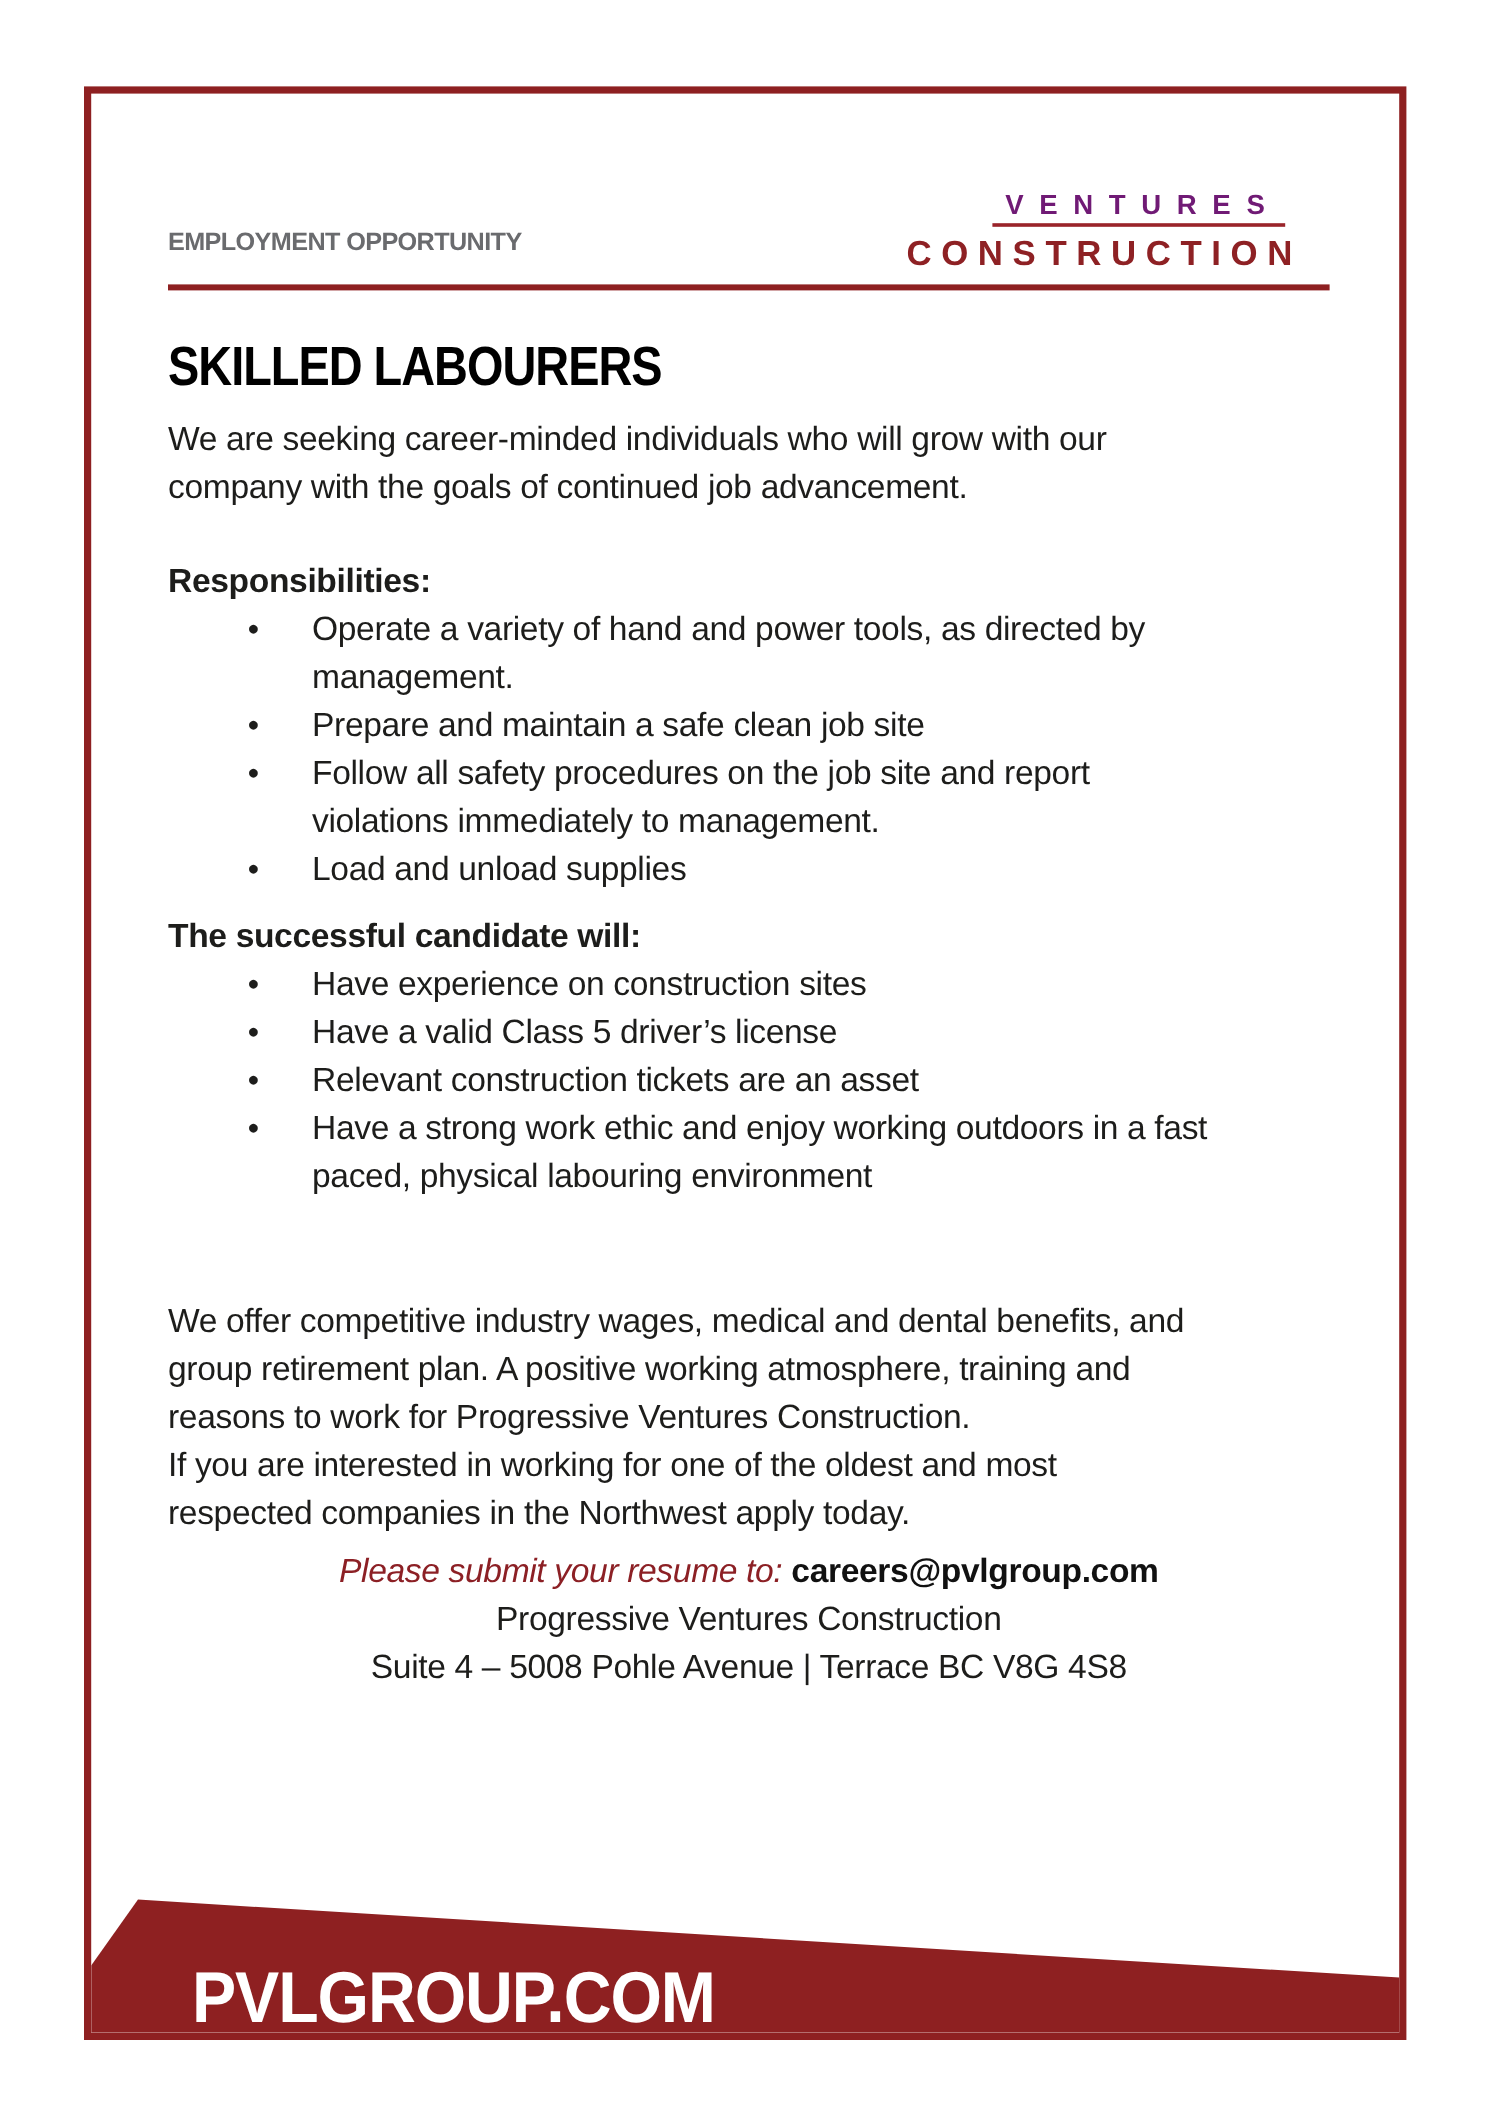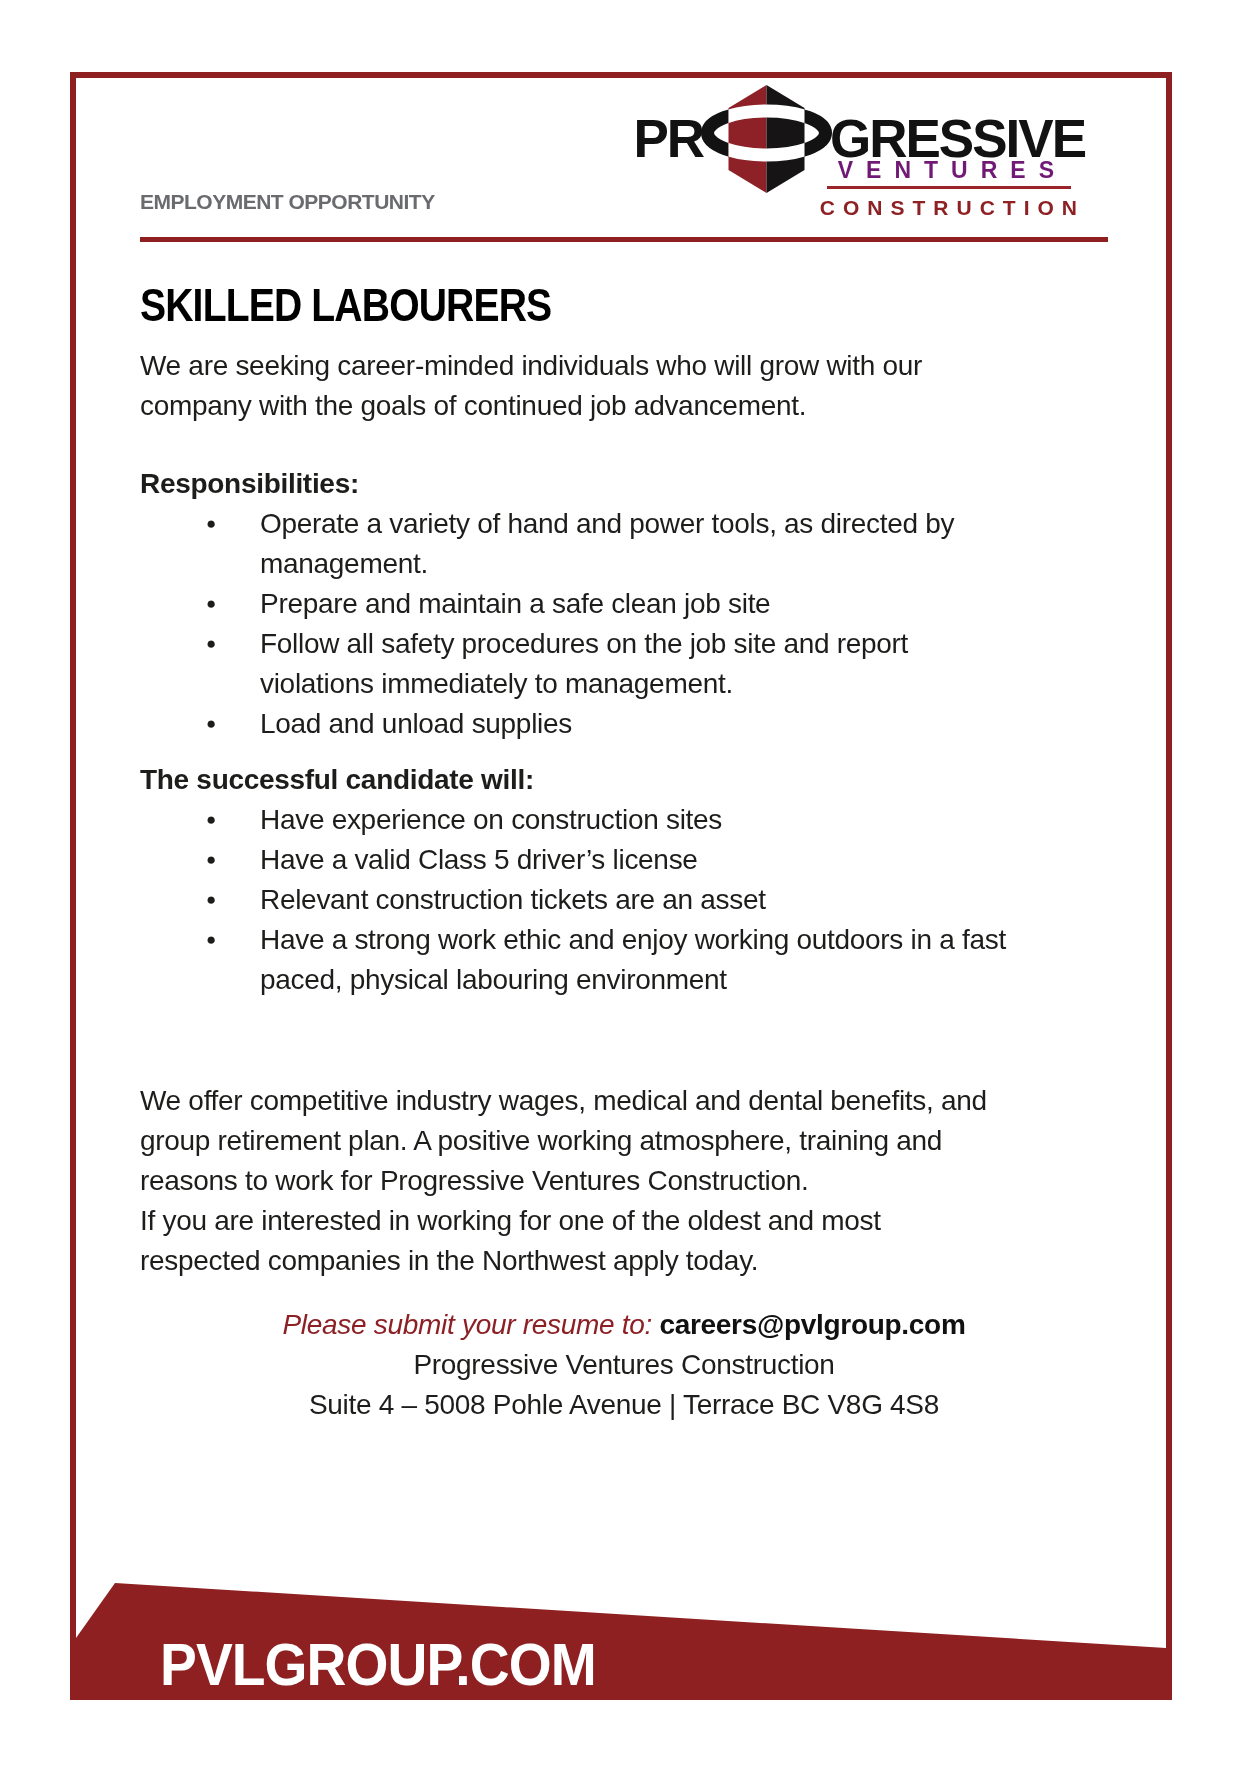--- a/index.html
+++ b/index.html
@@ -19,21 +19,21 @@
     line-height:108px; white-space:nowrap;
   }
   .cube-svg { display:block; margin:0 -4px; }
   .logo-line2 {
     position:absolute; top:72px; right:18px;
     font-size:23px; font-weight:bold; letter-spacing:13px; color:#701a75; white-space:nowrap;
   }
   .logo-underline { position:absolute; top:101px; right:14px; width:244px; height:3px; background:#9a242a; }
   .logo-line3 {
     position:absolute; top:111px; right:0;
-    font-size:21px; font-weight:bold; letter-spacing:8px; color:#8e2124; white-space:nowrap;
+    font-size:29px; font-weight:bold; letter-spacing:8px; color:#8e2124; white-space:nowrap;
   }
   
   .kicker {
     position:absolute; left:140px; top:190px;
     font-size:21px; font-weight:bold; letter-spacing:-0.5px; color:#6a6b6e; white-space:nowrap;
   }
   .rule { position:absolute; left:140px; top:237px; width:968px; height:5px; background:#8e2021; }
   
   .content { position:absolute; left:140px; top:280px; width:968px; }
   .doc-title {
@@ -45,53 +45,38 @@
   .line { display:block; white-space:nowrap; }
   .para { margin:0; }
   .sec-heading { font-weight:bold; margin-top:38px; line-height:40px; white-space:nowrap; }
   .sec-heading2 { margin-top:16px; }
   .bullets { margin-left:64px; }
   .bullet { display:flex; }
   .dot { width:54px; font-size:17px; line-height:40px; padding-left:2px; }
   .btext { flex:1; }
   .offer { margin-top:81px; }
   .apply { }
-  .center-block { text-align:center; margin-top:24px; }
+  .center-block { text-align:center; margin-top:8px; }
   .submit-label { font-style:italic; color:#8c2025; }
   .submit-email { font-weight:bold; color:#111; text-decoration:none; }
   
   .band-svg { position:absolute; left:76px; top:1580px; }
   .site {
     position:absolute; left:160px; top:1630px;
     font-size:60px; font-weight:bold; color:#ffffff; letter-spacing:-1px;
     transform:scaleX(0.92); transform-origin:0 50%; white-space:nowrap;
   }
 </style>
 </head>
 <body>
 
 <div class="page">
   <div class="frame"></div>
 
   <div class="logo">
-    <div class="logo-row1">
-      <span class="brand-word">PR</span>
-      <svg class="cube-svg" width="135" height="108" viewBox="0 0 135 108">
-        <defs>
-          <clipPath id="cubeclip">
-            <polygon points="67.5,0 105.5,23 105.5,85 67.5,108 29.5,85 29.5,23"></polygon>
-          </clipPath>
-        </defs>
-        <ellipse cx="67.5" cy="48" rx="59" ry="22" fill="none" stroke="#121212" stroke-width="13"></ellipse>
-        <polygon points="67.5,0 67.5,108 29.5,85 29.5,23" fill="#8e2127"></polygon>
-        <polygon points="67.5,0 105.5,23 105.5,85 67.5,108" fill="#161414"></polygon>
-        <ellipse cx="67.5" cy="48" rx="59" ry="22" fill="none" stroke="#ffffff" stroke-width="13" clip-path="url(#cubeclip)"></ellipse>
-      </svg>
-      <span class="brand-word">GRESSIVE</span>
-    </div>
     <div class="logo-line2">VENTURES</div>
     <div class="logo-underline"></div>
     <div class="logo-line3">CONSTRUCTION</div>
   </div>
 
   <div class="kicker">EMPLOYMENT OPPORTUNITY</div>
   <div class="rule"></div>
 
   <div class="content">
     <h1 class="doc-title">SKILLED LABOURERS</h1>

